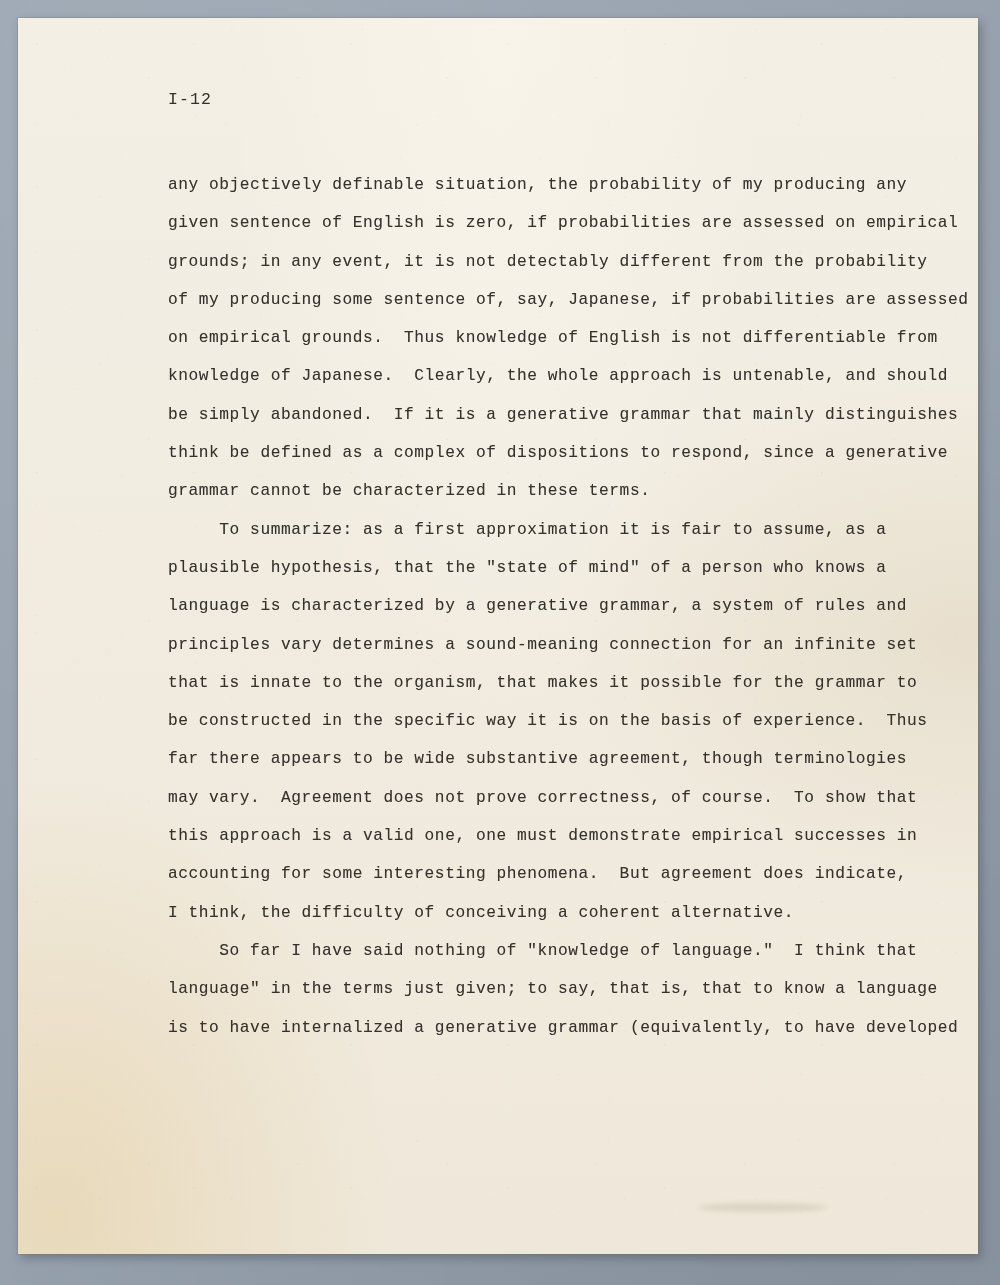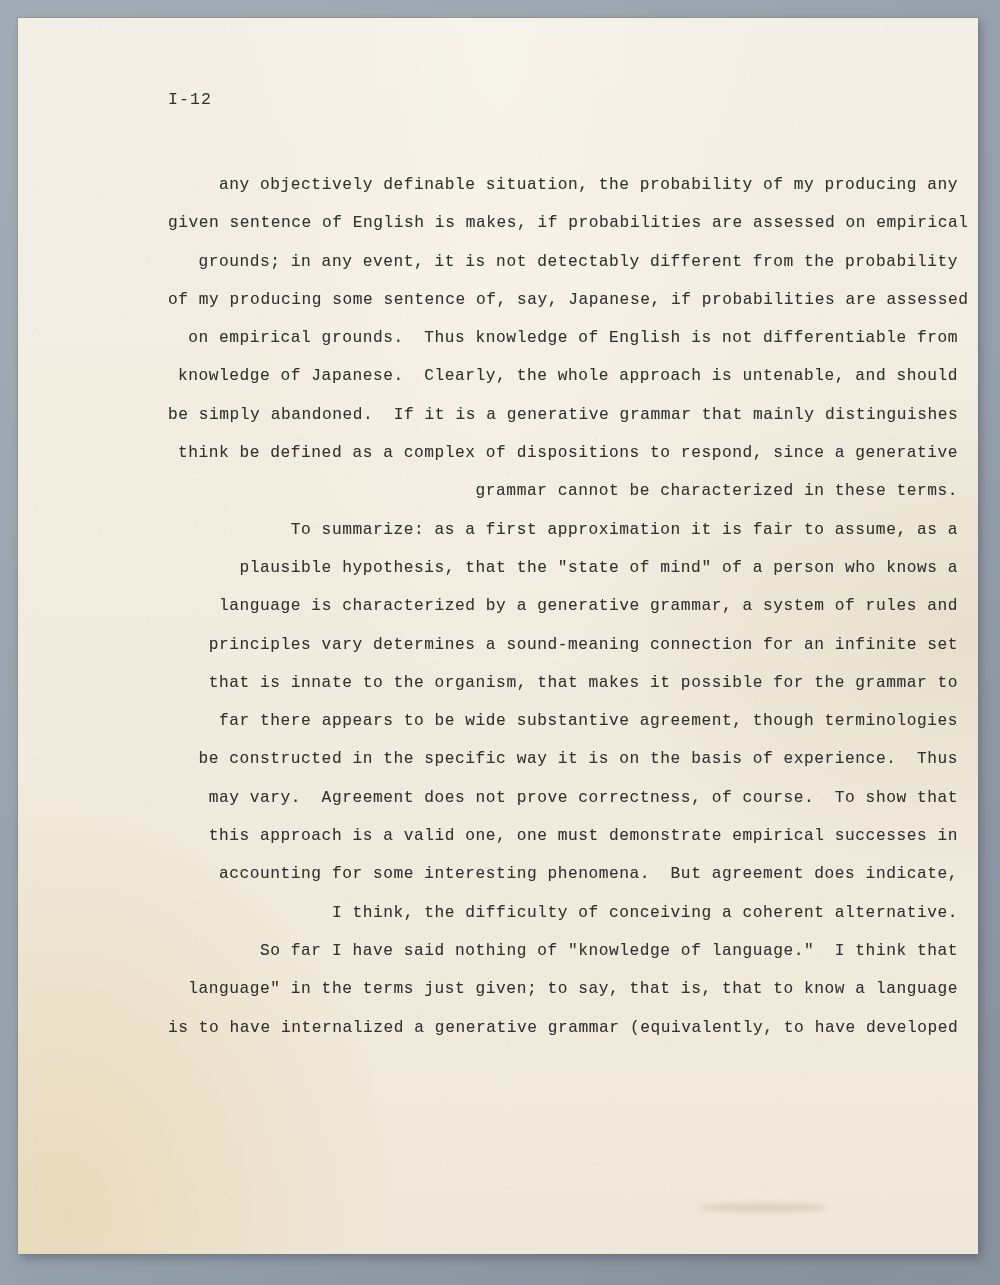--- a/index.html
+++ b/index.html
@@ -93,54 +93,53 @@
     width: 790px;
   }
 
   .line {
     font-size: 16.2px;
     letter-spacing: 0.55px;
     line-height: 38.3px;
     color: #35312d;
     white-space: pre;
     text-shadow: 0 0 0.5px rgba(53,49,45,0.30);
-    text-align: right;
   }
 </style>
 </head>
 <body>
 
 <div class="backdrop"></div>
 
 <div class="page">
   <div class="grain"></div>
   <div class="smudge"></div>
 
   <div class="folio">I-12</div>
 
   <div class="body-text">
       <div class="paragraph">
         <div class="line">any objectively definable situation, the probability of my producing any</div>
-        <div class="line">given sentence of English is makes, if probabilities are assessed on empirical</div>
+        <div class="line">given sentence of English is zero, if probabilities are assessed on empirical</div>
         <div class="line">grounds; in any event, it is not detectably different from the probability</div>
         <div class="line">of my producing some sentence of, say, Japanese, if probabilities are assessed</div>
         <div class="line">on empirical grounds.  Thus knowledge of English is not differentiable from</div>
         <div class="line">knowledge of Japanese.  Clearly, the whole approach is untenable, and should</div>
         <div class="line">be simply abandoned.  If it is a generative grammar that mainly distinguishes</div>
         <div class="line">think be defined as a complex of dispositions to respond, since a generative</div>
         <div class="line">grammar cannot be characterized in these terms.</div>
       </div>
       <div class="paragraph">
         <div class="line">     To summarize: as a first approximation it is fair to assume, as a</div>
         <div class="line">plausible hypothesis, that the "state of mind" of a person who knows a</div>
         <div class="line">language is characterized by a generative grammar, a system of rules and</div>
         <div class="line">principles vary determines a sound-meaning connection for an infinite set</div>
         <div class="line">that is innate to the organism, that makes it possible for the grammar to</div>
+        <div class="line">be constructed in the specific way it is on the basis of experience.  Thus</div>
         <div class="line">far there appears to be wide substantive agreement, though terminologies</div>
-        <div class="line">be constructed in the specific way it is on the basis of experience.  Thus</div>
         <div class="line">may vary.  Agreement does not prove correctness, of course.  To show that</div>
         <div class="line">this approach is a valid one, one must demonstrate empirical successes in</div>
         <div class="line">accounting for some interesting phenomena.  But agreement does indicate,</div>
         <div class="line">I think, the difficulty of conceiving a coherent alternative.</div>
       </div>
       <div class="paragraph">
         <div class="line">     So far I have said nothing of "knowledge of language."  I think that</div>
         <div class="line">language" in the terms just given; to say, that is, that to know a language</div>
         <div class="line">is to have internalized a generative grammar (equivalently, to have developed</div>
       </div>

